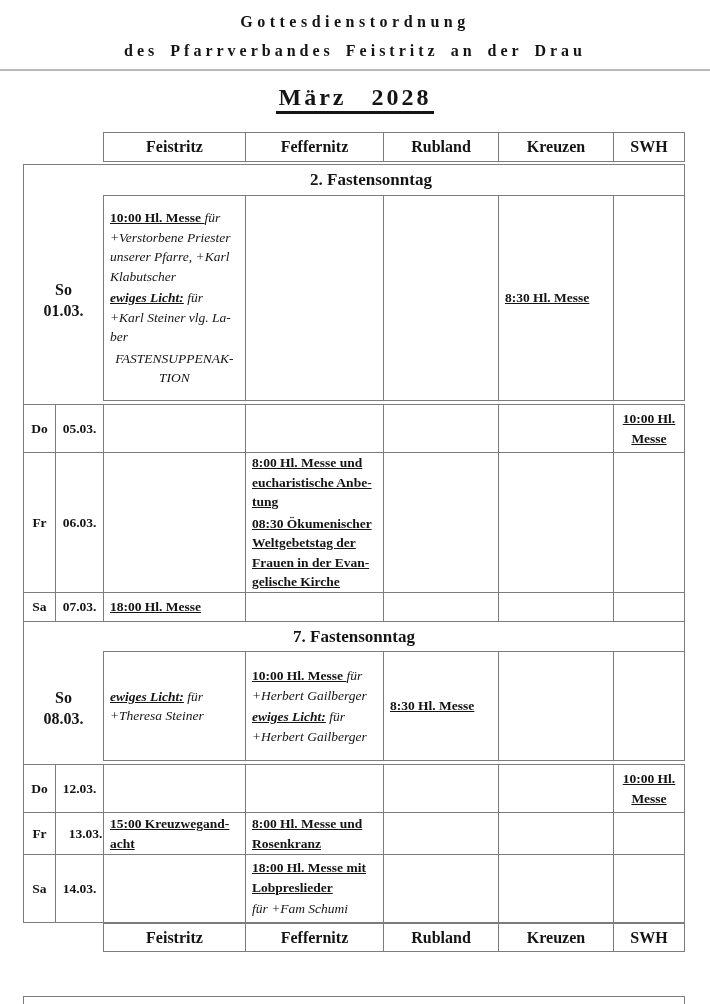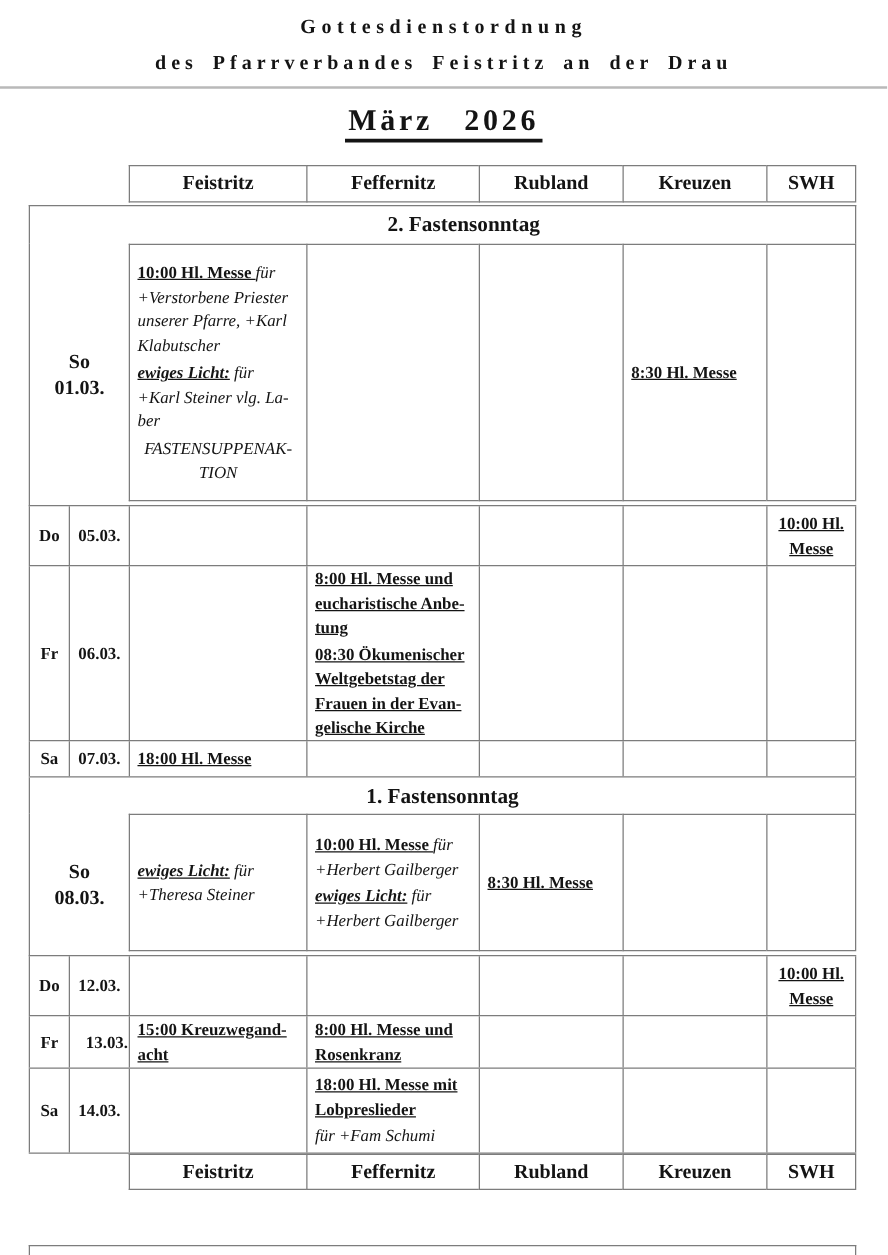--- a/index.html
+++ b/index.html
@@ -42,21 +42,21 @@
   .partial{border-left:1px solid var(--bc);}
   .pnested{margin-left:80px;width:582px;height:3px;box-sizing:border-box;border:1px solid var(--bc);border-bottom:none;}
 </style>
 </head>
 <body>
 
 <div class="page">
   <div class="t1">Gottesdienstordnung</div>
   <div class="t2">des Pfarrverbandes Feistritz an der Drau</div>
   <div class="rule"></div>
-  <div class="month"><span>März 2026</span></div>
+  <div class="month"><span>März 2028</span></div>
   <div class="schedule" id="schedule">
       <div class="row colheader">
         <div class="hcell" style="width: 142px; height: 30px;">Feistritz</div>
         <div class="hcell" style="width: 138px; height: 30px;">Feffernitz</div>
         <div class="hcell" style="width: 115px; height: 30px;">Rubland</div>
         <div class="hcell" style="width: 115px; height: 30px;">Kreuzen</div>
         <div class="hcell" style="width: 72px; height: 30px;">SWH</div>
       </div>
       <div class="row banner bt" style="height: 31px; margin-top: 2px;">
         <span>2. Fastensonntag</span>
@@ -120,21 +120,21 @@
         <div class="wcell dlab" style="width: 48px;">07.03.</div>
         <div class="wcell" style="width: 142px;">
           <div class="para"><span class="b ">18:00 Hl. Messe</span></div>
         </div>
         <div class="wcell" style="width: 138px;"></div>
         <div class="wcell" style="width: 115px;"></div>
         <div class="wcell" style="width: 115px;"></div>
         <div class="wcell" style="width: 72px;"></div>
       </div>
       <div class="row banner" style="height: 29px;">
-        <span>1. Fastensonntag</span>
+        <span>7. Fastensonntag</span>
       </div>
       <div class="row sunday" style="height: 114px;">
         <div class="daycell">
           <div>So</div>
           <div>08.03.</div>
         </div>
         <div class="nested" style="height: 110px;">
           <div class="ncell" style="width: 142px;">
             <div class="para"><span class="b i u">ewiges Licht:</span><span class="i "> für
 +Theresa Steiner</span></div>

